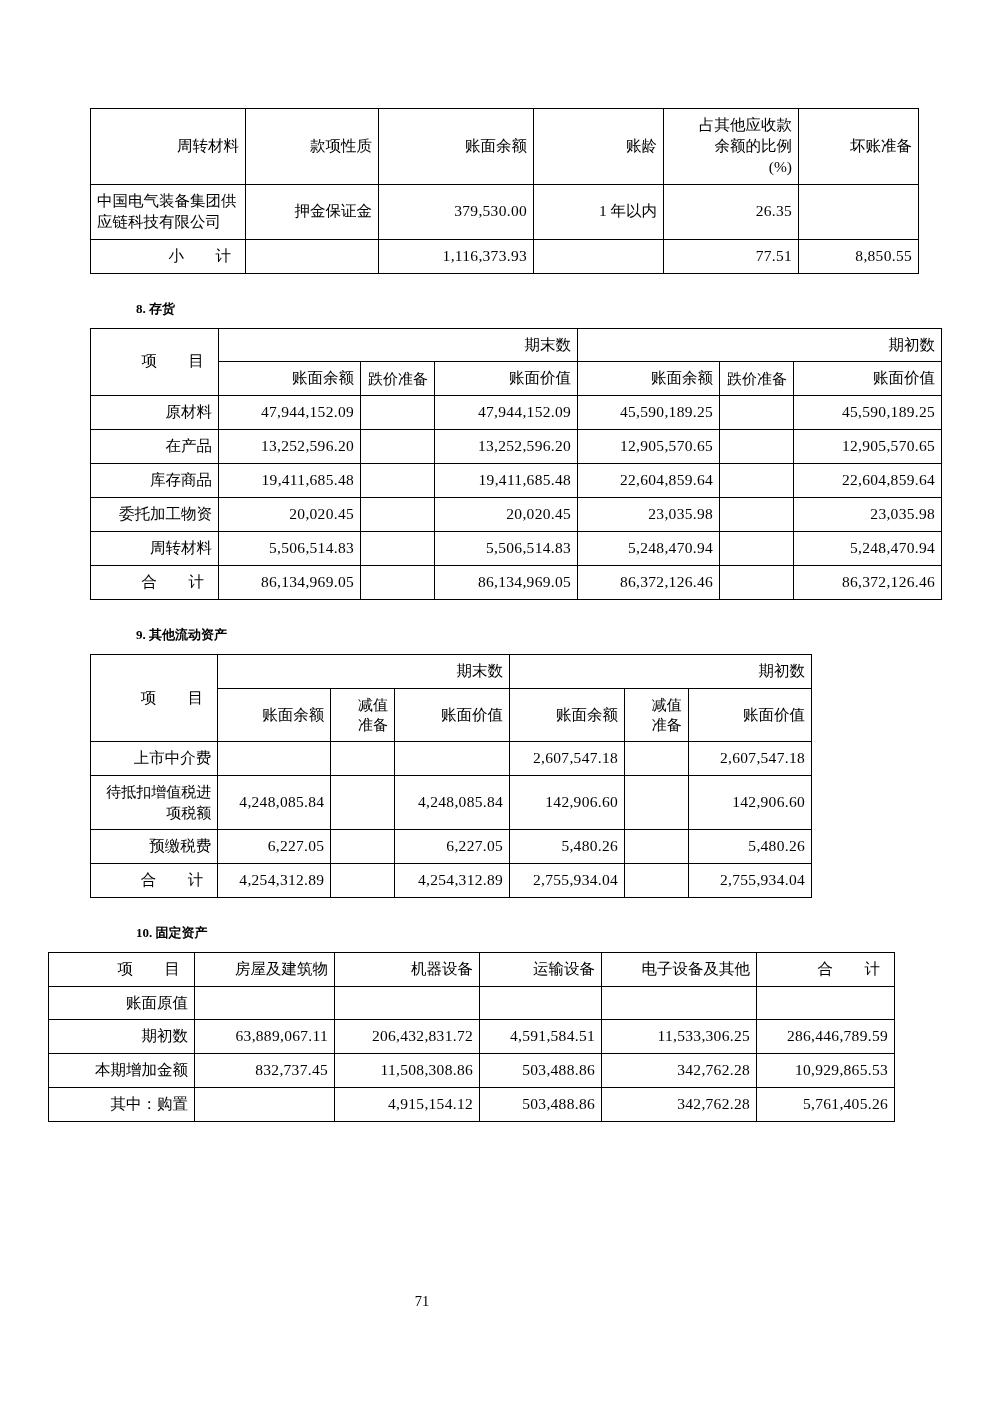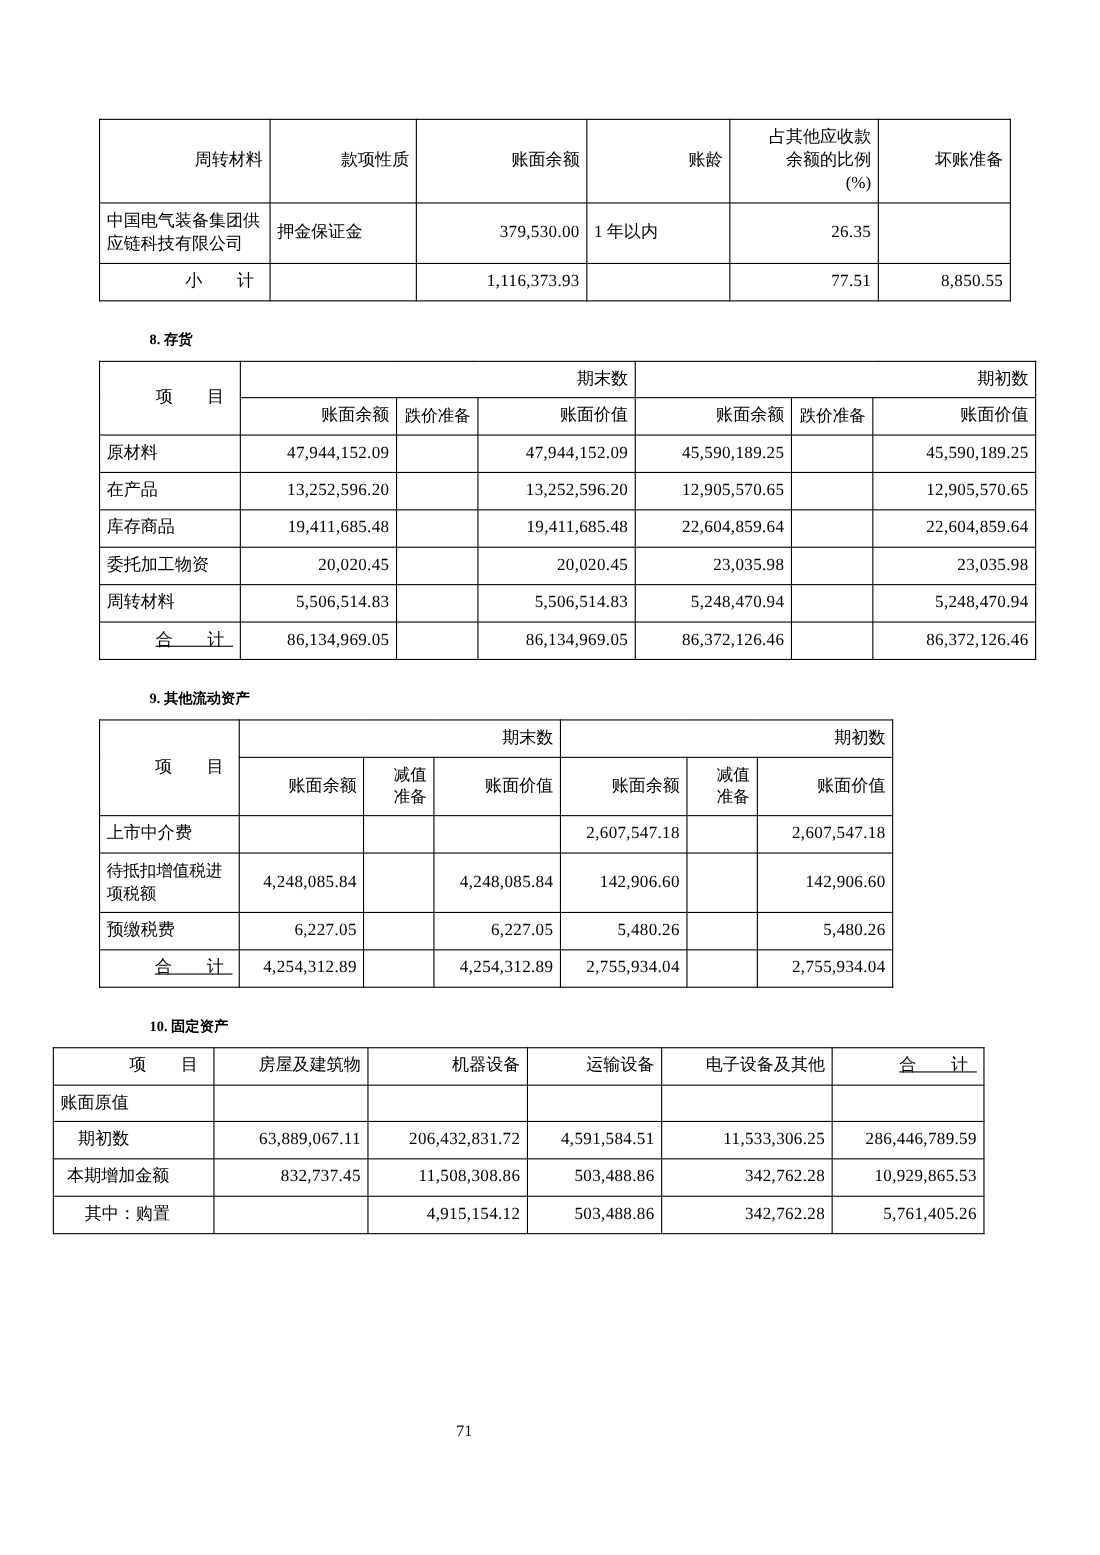--- a/index.html
+++ b/index.html
@@ -34,21 +34,21 @@
     color: #000;
   }
   table.doc td, table.doc th {
     border: 1px solid #000;
     padding: 6px 6px;
     vertical-align: middle;
     font-weight: normal;
     line-height: 1.35;
   }
   .c { text-align: right; }
-  .l { text-align: left; }
+  .l { text-align: right; }
   .num {
     text-align: right;
     font-family: "Liberation Serif", "DejaVu Serif", serif;
     letter-spacing: 0.3px;
   }
   .section-title {
     font-size: 13px;
     margin: 26px 0 10px 46px;
     font-family: "Liberation Serif", "DejaVu Serif", serif;
     font-weight: bold;
@@ -73,21 +73,20 @@
     padding-right: 4px;
   }
   .xiaoji {
     letter-spacing: 8px;
     padding-left: 22px;
     margin-top: 27px;
   }
   .heji {
     letter-spacing: 8px;
     padding-left: 24px;
-    text-decoration: underline;
   }
   .xm {
     letter-spacing: 8px;
   }
   .small-wrap { font-size: 15px; line-height: 1.3; font-family: Liberation Serif, serif; }
 </style>
 </head>
 <body>
 
 <div class="page">

